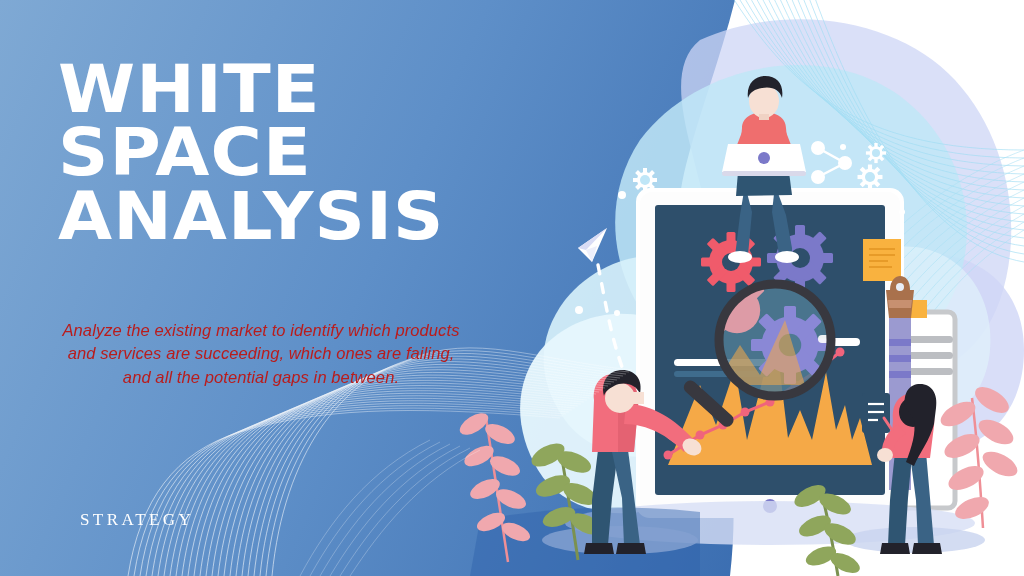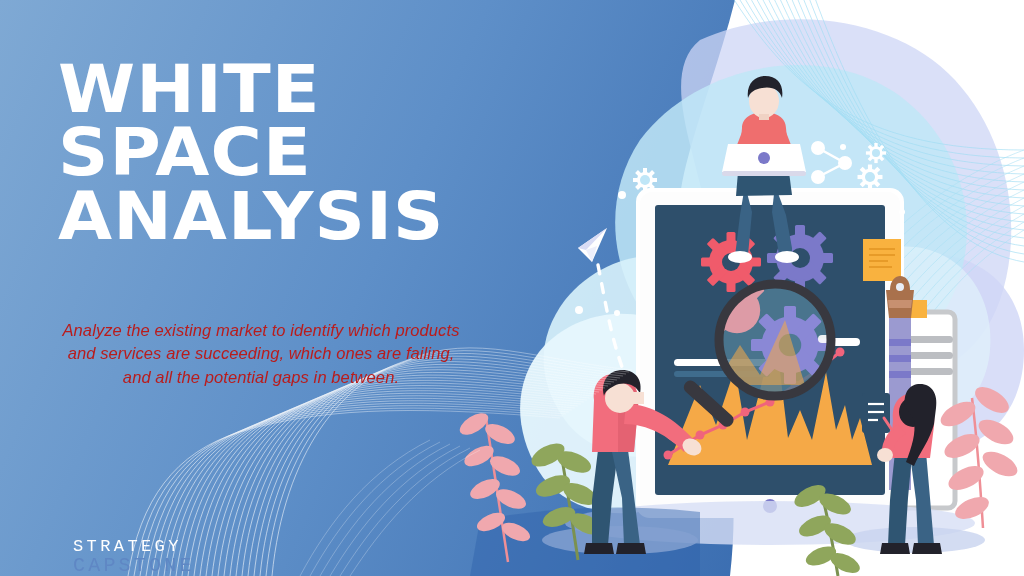--- a/index.html
+++ b/index.html
@@ -13,22 +13,22 @@
   .textwrap{position:absolute;left:0;top:0;width:500px;height:464px;}
   .title{position:absolute;left:58px;top:58px;width:430px;
     color:#ffffff;font-family:"DejaVu Sans",sans-serif;font-weight:bold;
     font-size:66px;line-height:0.96;letter-spacing:1px;
     text-transform:uppercase;transform:scaleX(1.06);transform-origin:left top;}
   .title span{display:block;white-space:nowrap;}
   .subtitle{position:absolute;left:62px;top:295px;width:398px;
     color:#b91c1c;font-family:"Liberation Sans",sans-serif;font-style:italic;
     font-size:16.5px;line-height:1.42;text-align:center;letter-spacing:.1px;margin-top:24px;}
 
-  .logo{position:absolute;left:73px;top:511px;width:220px;
-    font-family:Liberation Mono, monospace;line-height:1.0;margin-top:27px;}
+  .logo{position:absolute;left:80px;top:511px;width:220px;
+    font-family:Liberation Serif, serif;line-height:1.0;}
   .logo .l1{display:block;color:#ffffff;font-size:17px;letter-spacing:3.4px;}
   .logo .l2{display:block;color:#5f87c4;font-size:20px;letter-spacing:3.2px;margin-top:1px;}
 
   .illu{position:absolute;left:0;top:0;width:1024px;height:576px;}
   svg{display:block;}
 </style>
 </head>
 <body>
 
 <div id="stage">
@@ -482,18 +482,17 @@
     <div class="title">
       <span>WHITE</span>
       <span>SPACE</span>
       <span>ANALYSIS</span>
     </div>
 
     <div class="subtitle">Analyze the existing market to identify which products and services are succeeding, which ones are failing, and all the potential gaps in between.</div>
 
     <div class="logo">
       <span class="l1">STRATEGY</span>
-      <span class="l2">CAPSTONE</span>
     </div>
 
   </div>
 
 </div>
 
 </body></html>

